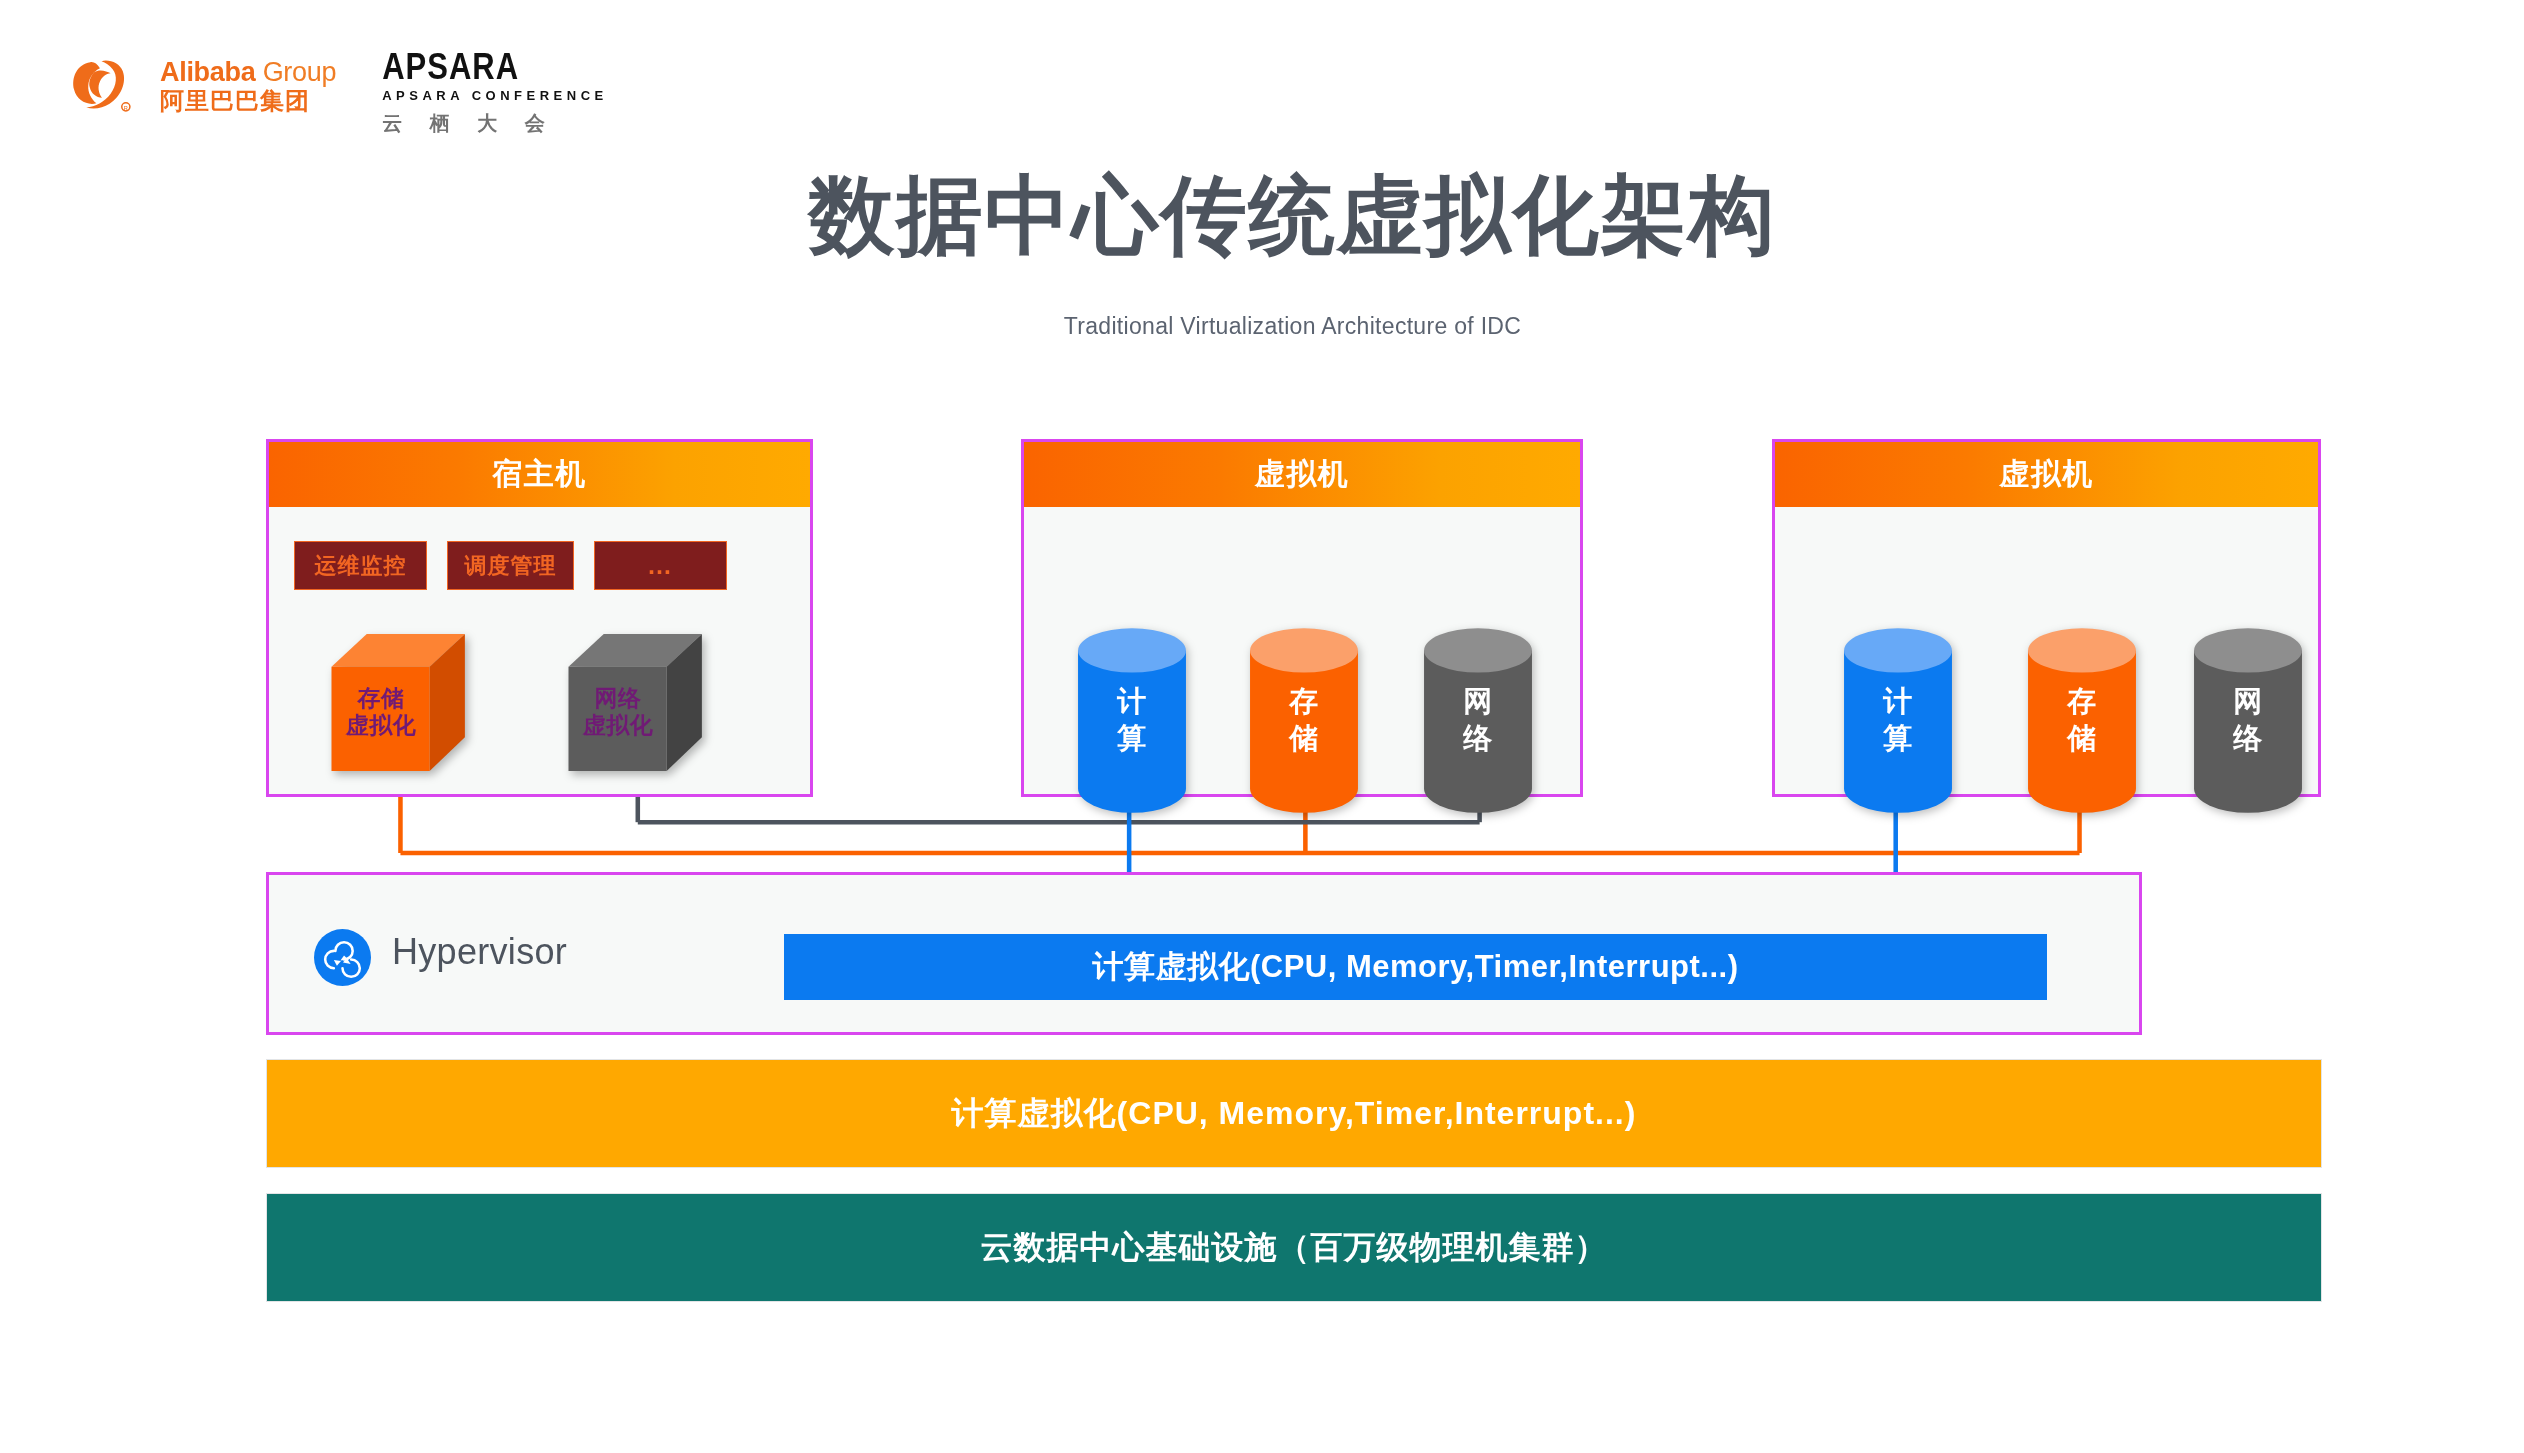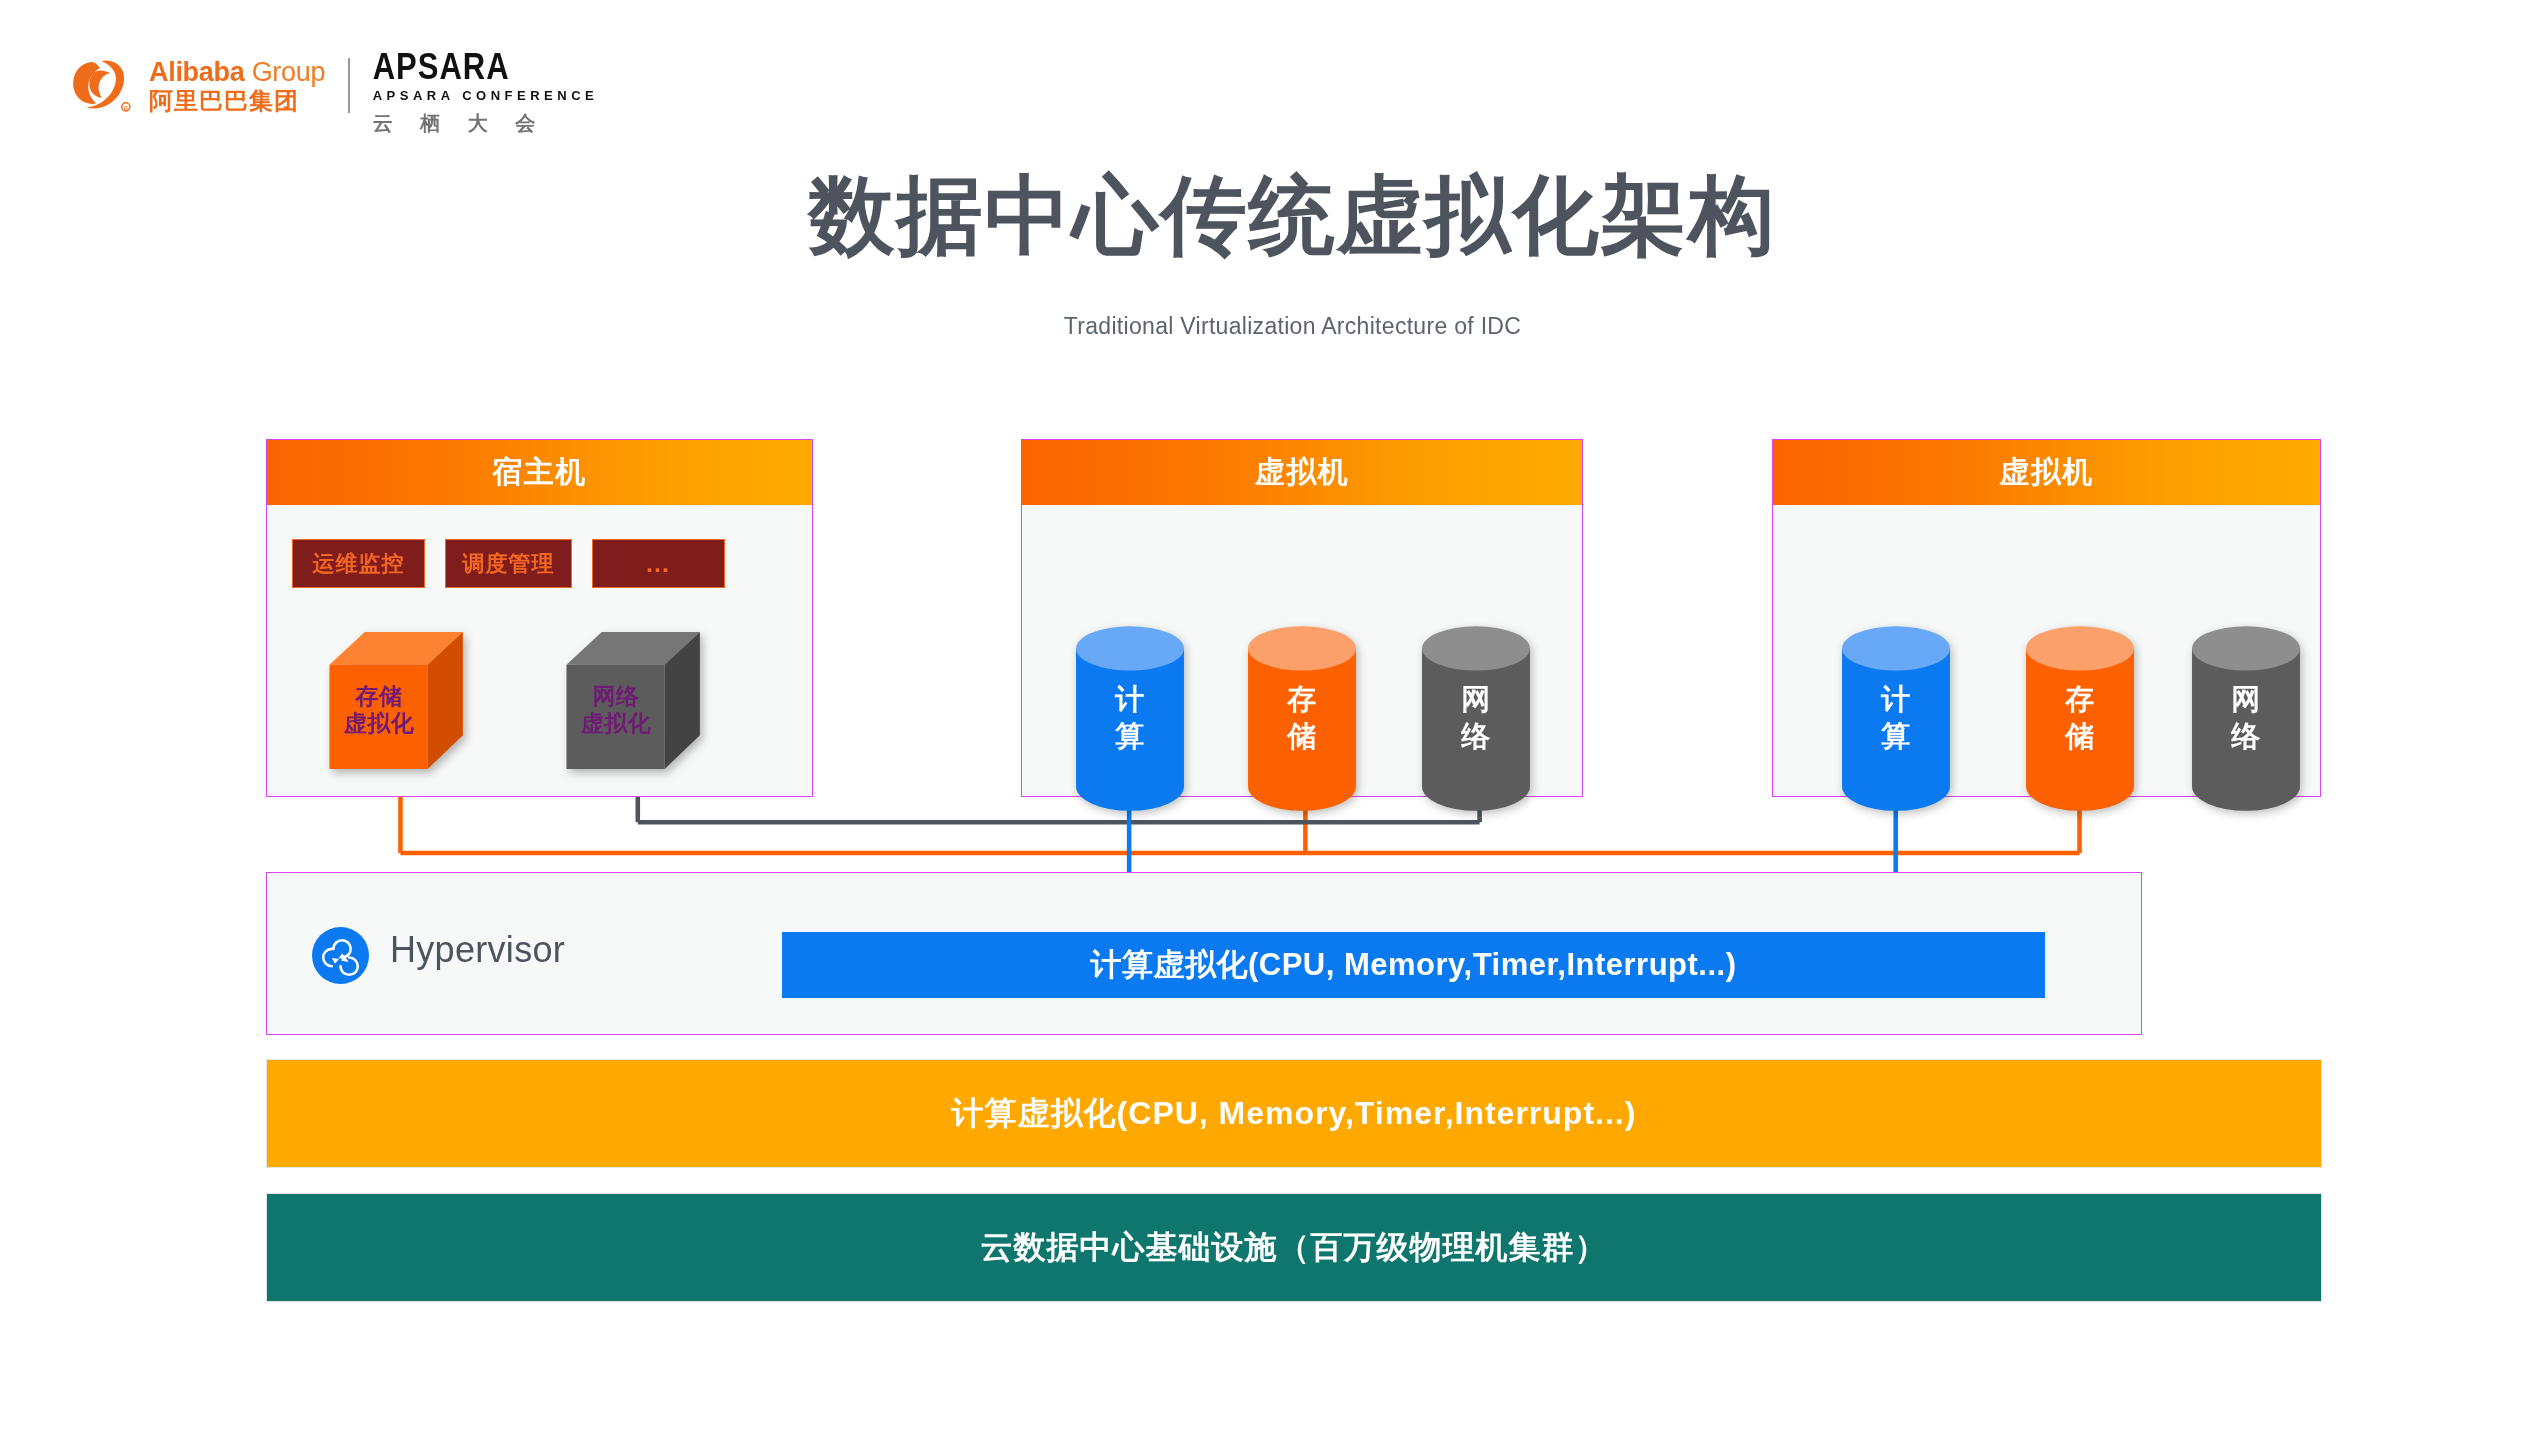--- a/index.html
+++ b/index.html
@@ -5,41 +5,41 @@
   html,body{margin:0;padding:0;background:#ffffff;}
   body{
     width:2585px;height:1454px;position:relative;overflow:hidden;
     font-family:"Liberation Sans","DejaVu Sans",sans-serif;
     background:#ffffff;
   }
   .abs{position:absolute;}
 
   
   #logo-bar{left:71px;top:50px;width:535px;height:71px;display:flex;align-items:center;}
-  #alibaba-logo{display:flex;align-items:center;gap:13px;}
+  #alibaba-logo{display:flex;align-items:center;gap:24px;}
   .ali-mark{width:65px;height:57px;flex:0 0 auto;}
   .ali-words{display:flex;flex-direction:column;line-height:1;}
   .ali-en{font-size:27px;font-weight:bold;color:#ef6c1a;letter-spacing:-0.3px;white-space:nowrap;}
   .ali-en .grey{font-weight:normal;color:#f07d25;}
   .ali-cn{font-size:24px;font-weight:bold;color:#ef6c1a;letter-spacing:1px;white-space:nowrap;margin-top:3px;}
   #logo-divider{width:1.5px;height:55px;background:#9a9a9a;margin:0 23px;}
   #apsara-logo{display:flex;flex-direction:column;justify-content:center;margin-top:15px;}
   .apsara-word{font-size:31px;font-weight:bold;color:#111;letter-spacing:1px;
     font-family:"Liberation Sans",sans-serif;transform:scaleY(1.18);transform-origin:left top;line-height:0.95;}
   .apsara-sub{font-size:13px;color:#111;letter-spacing:4.5px;margin-top:9px;white-space:nowrap;font-weight:bold;}
   .apsara-cn{font-size:20px;font-weight:bold;color:#737373;letter-spacing:11px;margin-top:7px;white-space:nowrap;}
 
   
   #page-title{left:0;top:172px;width:2585px;text-align:center;
     font-size:86px;font-weight:bold;color:#4d545e;letter-spacing:2px;line-height:1;}
   #page-subtitle{left:0;top:313px;width:2585px;text-align:center;
     font-size:23px;color:#5b6370;letter-spacing:0.3px;}
 
   
-  .panel{background:#f7f9f8;border:1px solid #d946ef;box-sizing:border-box;}
+  .panel{background:#f7f9f8;border:3px solid #d946ef;box-sizing:border-box;}
   .panel-header{height:65px;display:flex;align-items:center;justify-content:center;
     color:#ffffff;font-size:30px;font-weight:bold;letter-spacing:1.5px;
     background:linear-gradient(to right,#fa6400 0%,#fb7a00 35%,#fca200 75%,#ffaa00 100%);}
   .panel-body{position:relative;}
 
   
   .tag-row{position:absolute;left:25px;top:34px;display:flex;gap:20px;}
   .tag-chip{border:1.5px solid #f26522;background:#7f1d1d;box-sizing:border-box;
     height:49px;display:flex;align-items:center;justify-content:center;
     color:#f26522;font-size:22px;font-weight:bold;letter-spacing:1px;}

